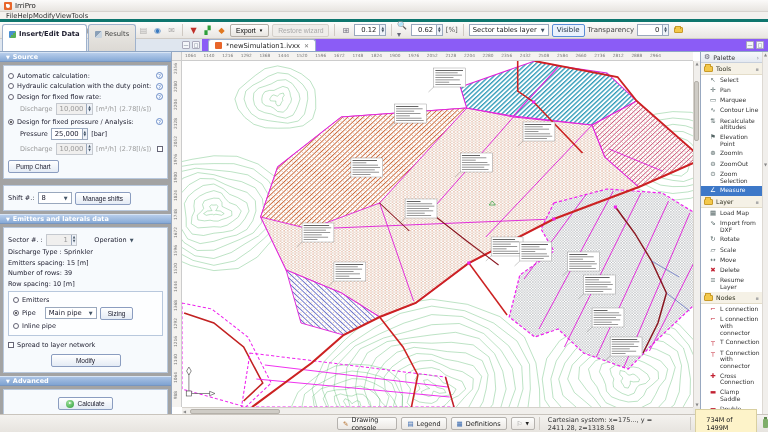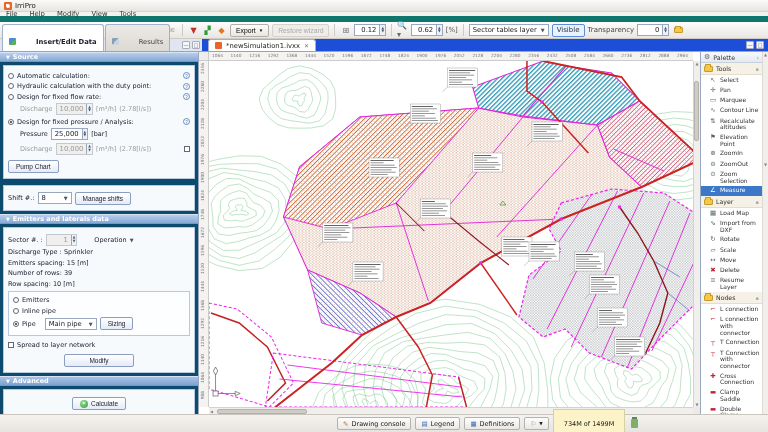--- a/index.html
+++ b/index.html
@@ -4,53 +4,53 @@
 <style>
 *{margin:0;padding:0;box-sizing:border-box}
 body{background:#888}
 #app{width:768px;height:432px;position:relative;overflow:hidden;background:#f0eeec;
   font-family:"DejaVu Sans",sans-serif;font-size:7px;color:#222;-webkit-font-smoothing:antialiased}
 
 .titlebar{height:12px;display:flex;align-items:center;gap:3px;padding:0 4px;
   background:linear-gradient(#fbfaf9,#e8e5e1);border-bottom:1px solid #d8d4cf;font-size:7px}
 .appicon{width:8px;height:8px;background:#e8662a;border-radius:1px;position:relative}
 .appicon::after{content:"";position:absolute;left:2px;top:2px;width:4px;height:4px;background:#fff;border-radius:0 50% 50% 50%}
-.menubar{height:10px;display:flex;align-items:center;gap:12px;padding:0 6px;background:#f4f2ef;border-bottom:6px solid #0f766e;font-size:6.8px;color:#333}
+.menubar{height:10px;display:flex;align-items:center;padding:0 6px;background:#f4f2ef;border-bottom:3px solid #0f766e;font-size:6.8px;color:#333}
 .mitem{cursor:default}
 .toolbar{height:17px;display:flex;align-items:center;gap:3px;padding:0 4px;background:linear-gradient(#fdfdfc,#e9e6e2);border-bottom:1px solid #cfcac4}
 .tbico{width:11px;height:11px;display:inline-flex;align-items:center;justify-content:center;font-size:8px;border-radius:2px}
 .tbico.dim{opacity:.35}
 .tsep{width:1px;height:12px;background:#cfc9c2;margin:0 2px}
 .tbtn{display:inline-flex;align-items:center;gap:3px;border:1px solid #b3aea7;border-radius:2px;
   background:linear-gradient(#fefefe,#e9e6e1);padding:1px 5px;font-size:6.8px;height:13px}
 .tbtn.dis{color:#aaa;border-color:#d5d1cb;background:#efedea}
 .spin{display:inline-flex;align-items:stretch;border:1px solid #9aa8bd;background:#fff;height:12px}
 .spin .v{padding:0 3px;min-width:24px;text-align:right;font-size:6.8px;display:flex;align-items:center;justify-content:flex-end}
 .spin .ud{display:flex;flex-direction:column;justify-content:center;border-left:1px solid #9aa8bd;font-size:3.4px;line-height:1;color:#456;padding:0 1px;background:#eef2f8}
 .spin.dis{background:#f0efee;color:#999;border-color:#c5c9cf}
 .sel{display:inline-flex;align-items:center;gap:4px;border:1px solid #9aa8bd;background:#fff;height:12px;padding:0 3px;font-size:6.8px}
 .sel .ar{font-size:5px;color:#456}
 .vistoggle{border:1px solid #5a8ed6;border-radius:2px;background:#eaf2fd;color:#234;padding:1px 4px;height:13px;display:inline-flex;align-items:center}
 
 .tabrow{height:13px;display:flex;background:#e3e0db;border-bottom:1px solid #8fa6c4}
 .ltabs{width:202px;display:flex;align-items:flex-end;gap:1px;padding-left:2px;background:#dfe6ef;position:relative}
-.tab{display:inline-flex;align-items:flex-start;gap:20px;padding:13px 6px;font-size:6.8px;border:1px solid #9fb2cc;border-bottom:none;border-radius:3px 3px 0 0;background:linear-gradient(#eceae6,#dcd9d4);color:#444;height:12px}
+.tab{display:inline-flex;align-items:flex-end;gap:3px;padding:13px 6px;font-size:6.8px;border:1px solid #9fb2cc;border-bottom:none;border-radius:3px 3px 0 0;background:linear-gradient(#eceae6,#dcd9d4);color:#444;height:12px}
 .tab.active{background:#fff;font-weight:bold;color:#223}
 .tabicon{width:7px;height:7px;border-radius:1px;background:linear-gradient(135deg,#4a90d0 50%,#58b058 50%)}
 .tabicon.res{background:linear-gradient(135deg,#8aa0b8 50%,#c8d4e0 50%)}
 .minibtns{position:absolute;right:2px;top:2px;display:flex;gap:2px}
 .mini{width:8px;height:8px;border:1px solid #aab;background:#f4f6fa;font-size:5px;line-height:6px;text-align:center;color:#567;border-radius:1px}
-.dtabs{flex:1;display:flex;padding-left:6px;background:#1d4ed8;position:relative}
+.dtabs{flex:1;display:flex;padding-left:6px;background:#8b5cf6;position:relative}
 .dtab{display:inline-flex;align-items:center;gap:4px;padding:1px 6px;height:12px;border:1px solid #9fb2cc;border-bottom:none;border-radius:3px 3px 0 0;background:#fff;font-size:6.8px}
 .docicon{width:7px;height:7px;background:#e8662a;border-radius:1px}
 .closex{color:#777;font-size:6px}
 
 .main{position:absolute;top:52px;bottom:18px;left:0;right:0;display:flex}
 
-.lpanel{width:199px;background:#0c4a6e;border-right:1px solid #98a8c0;overflow:hidden;display:flex;flex-direction:column}
+.lpanel{width:172px;background:#a3a3a3;border-right:1px solid #98a8c0;overflow:hidden;display:flex;flex-direction:column}
 .sec{height:10px;display:flex;align-items:center;gap:3px;padding:0 4px 0 6px;
   background:linear-gradient(#b7cdeb,#86a9d6);color:#fff;font-weight:bold;font-size:6.5px;border-top:1px solid #d7e4f4;border-bottom:1px solid #7796c0}
 .secarr{font-size:5px}
 .group{background:#f7fafd;border:1px solid #b8c8dd;margin:3px;padding:3px 4px;font-size:6.5px;color:#223}
 .row{display:flex;align-items:center;gap:3px;margin:2.5px 0;min-height:8px}
 .row.ind{margin-left:12px}
 .radio{width:6px;height:6px;border:1px solid #667;border-radius:50%;background:#fff;position:relative;flex:none}
 .radio.on::after{content:"";position:absolute;inset:1px;background:#333;border-radius:50%}
 .cbox{width:6px;height:6px;border:1px solid #667;background:#fff;flex:none}
 .help{margin-left:auto;width:7px;height:7px;border:1px solid #6a8cc8;color:#3a6ac0;border-radius:50%;font-size:5px;line-height:6px;text-align:center;flex:none}
@@ -310,31 +310,31 @@
           </div>
         <div class="row">
             <span>Row spacing: 10 [m]</span>
           </div>
         <div class="inner">
           <div class="row">
               <span class="radio"></span>
             <span>Emitters</span>
             </div>
           <div class="row">
-              <span class="radio"></span>
-            <span>Inline pipe</span>
-            </div>
-          <div class="row">
               <span class="radio on"></span>
             <span>Pipe</span>
             <span class="sel" style="min-width:52px;margin-left:6px">
               <span>Main pipe</span>
                 <span class="ar" style="margin-left:auto">▼</span>
               </span>
             <button class="btn">Sizing</button>
+            </div>
+          <div class="row">
+              <span class="radio"></span>
+            <span>Inline pipe</span>
             </div>
         </div>
         <div class="row" style="margin-top:5px">
             <span class="cbox"></span>
           <span>Spread to layer network</span>
           </div>
         <div class="row" style="justify-content:center;margin-top:5px">
           <button class="btn" style="width:70px;justify-content:center">Modify</button>
           </div>
       </div>
@@ -842,16 +842,17 @@
       <span>Legend</span>
       </span>
     <span class="sbtn">
       <span style="color:#3a6ab0">▦</span>
       <span>Definitions</span>
       </span>
     <span class="sbtn">
       <span style="color:#888">⚐</span>
       <span style="font-size:4.5px">▼</span>
       </span>
+    <span class="sfield">Cartesian system: x=175..., y = 2411.28, z=1318.58</span>
     <span class="mem">734M of 1499M</span>
     <span class="trash"></span>
   </div>
 </div>
 
 </body></html>

